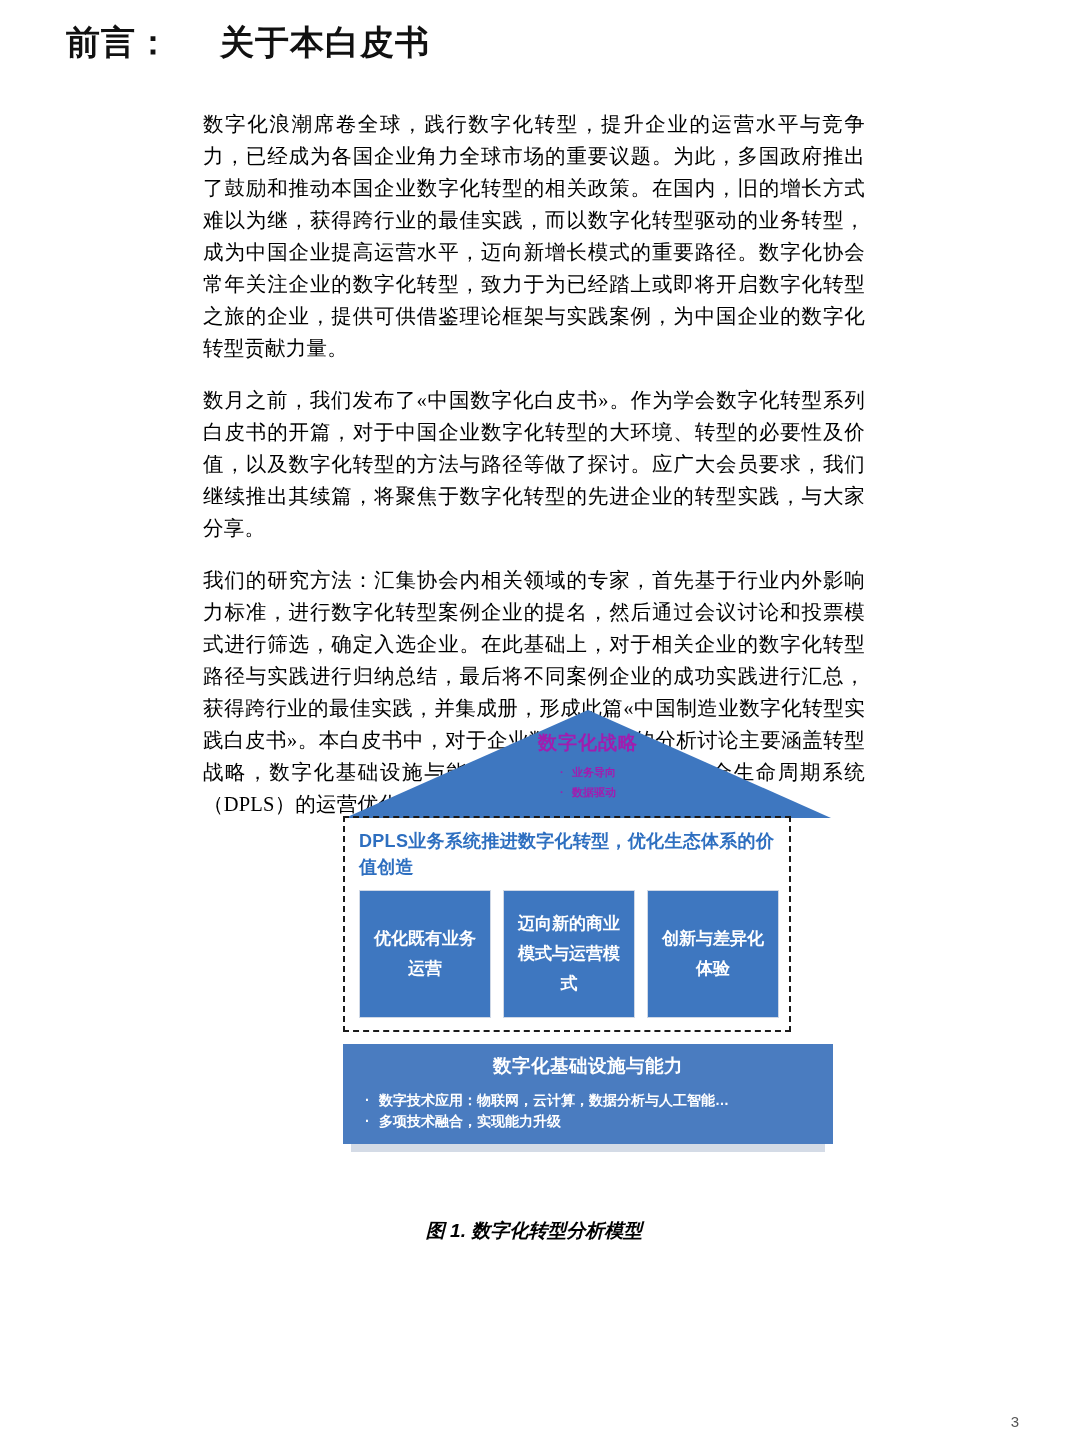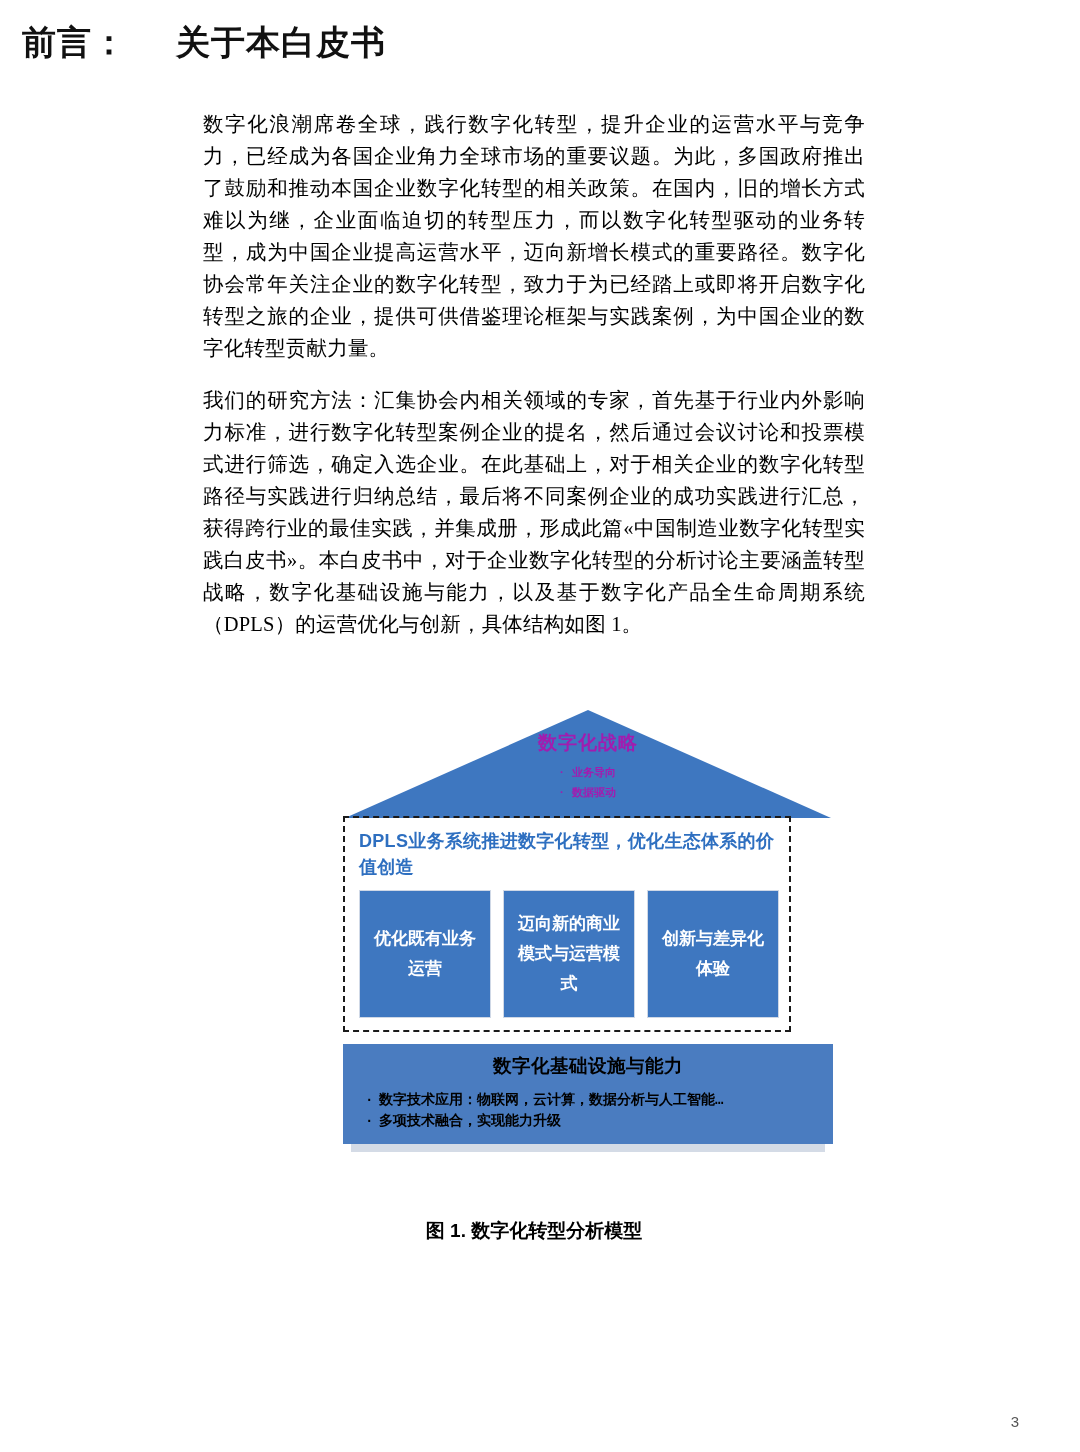--- a/index.html
+++ b/index.html
@@ -13,20 +13,21 @@
     position: relative;
     font-family: "Liberation Serif", serif;
     color: #000000;
     overflow: hidden;
   }
   .page {
     position: relative;
     width: 1049px;
     height: 1452px;
     box-sizing: border-box;
+    padding-left: 44px;
   }
   .page-title {
     font-family: "Liberation Sans", sans-serif;
     font-weight: bold;
     font-size: 34px;
     letter-spacing: 1px;
     padding: 20px 0 0 22px;
     color: #111111;
   }
   .page-title .spacer {
@@ -138,22 +139,22 @@
     padding: 0 8px;
     box-sizing: border-box;
   }
   .base {
     position: absolute;
     left: 140px;
     top: 344px;
     width: 490px;
     height: 100px;
     background: #4a7cc0;
-    color: #000000;
-    font-family: Liberation Mono, monospace;
+    color: #ffffff;
+    font-family: Liberation Sans, sans-serif;
     box-sizing: border-box;
     padding-top: 9px;
   }
   .base-title {
     text-align: center;
     font-size: 18.5px;
     font-weight: bold;
     letter-spacing: 0.5px;
   }
   .base-bullets {
@@ -179,20 +180,21 @@
   }
   .fig-caption {
     position: absolute;
     left: 203px;
     top: 1218px;
     width: 662px;
     text-align: center;
     font-family: "Liberation Sans", sans-serif;
     font-weight: bold;
     font-size: 19px;
+    font-style: italic;
   }
   .tail {
     position: absolute;
     left: 203px;
     top: 1305px;
     width: 662px;
   }
   .page-number {
     position: absolute;
     right: 30px;
@@ -207,21 +209,22 @@
 
 <div class="page">
 
   <div class="page-title">
     <span>前言：</span>
     <span class="spacer"></span>
     <span>关于本白皮书</span>
   </div>
 
   <div class="body-col">
-    <p class="para">数字化浪潮席卷全球，践行数字化转型，提升企业的运营水平与竞争力，已经成为各国企业角力全球市场的重要议题。为此，多国政府推出了鼓励和推动本国企业数字化转型的相关政策。在国内，旧的增长方式难以为继，企业面临迫切的转型压力，而以数字化转型驱动的业务转型，成为中国企业提高运营水平，迈向新增长模式的重要路径。数字化协会常年关注企业的数字化转型，致力于为已经踏上或即将开启数字化转型之旅的企业，提供可供借鉴理论框架与实践案例，为中国企业的数字化转型贡献力量。</p>
+    <p class="para">数字化浪潮席卷全球，践行数字化转型，提升企业的运营水平与竞争力，已经成为各国企业角力全球市场的重要议题。为此，多国政府推出了鼓励和推动本国企业数字化转型的相关政策。在国内，旧的增长方式难以为继，获得跨行业的最佳实践，而以数字化转型驱动的业务转型，成为中国企业提高运营水平，迈向新增长模式的重要路径。数字化协会常年关注企业的数字化转型，致力于为已经踏上或即将开启数字化转型之旅的企业，提供可供借鉴理论框架与实践案例，为中国企业的数字化转型贡献力量。</p>
+    <p class="para">数月之前，我们发布了«中国数字化白皮书»。作为学会数字化转型系列白皮书的开篇，对于中国企业数字化转型的大环境、转型的必要性及价值，以及数字化转型的方法与路径等做了探讨。应广大会员要求，我们继续推出其续篇，将聚焦于数字化转型的先进企业的转型实践，与大家分享。</p>
     <p class="para">我们的研究方法：汇集协会内相关领域的专家，首先基于行业内外影响力标准，进行数字化转型案例企业的提名，然后通过会议讨论和投票模式进行筛选，确定入选企业。在此基础上，对于相关企业的数字化转型路径与实践进行归纳总结，最后将不同案例企业的成功实践进行汇总，获得跨行业的最佳实践，并集成册，形成此篇«中国制造业数字化转型实践白皮书»。本白皮书中，对于企业数字化转型的分析讨论主要涵盖转型战略，数字化基础设施与能力，以及基于数字化产品全生命周期系统（DPLS）的运营优化与创新，具体结构如图 1。</p>
   </div>
 
   <div class="figure">
 
     <div class="roof">
       <svg width="490" height="112" viewBox="0 0 490 112">
         <polygon points="245,2 488,110 2,110" fill="#3e77c0"></polygon>
       </svg>
       <div class="roof-text">

